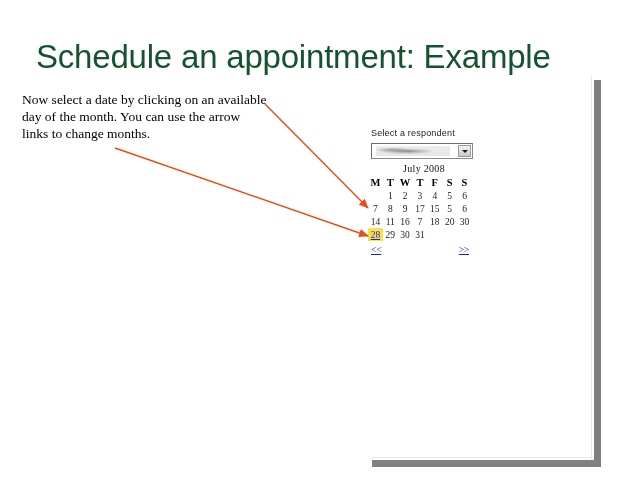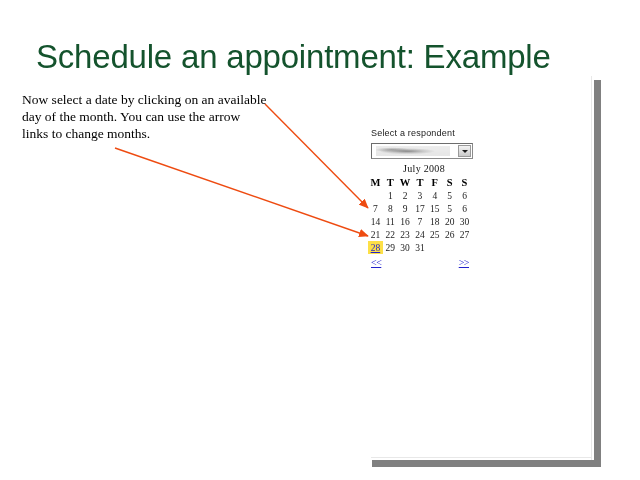--- a/index.html
+++ b/index.html
@@ -271,29 +271,20 @@
         <tr>
           <td>14</td>
           <td>11</td>
           <td>16</td>
           <td>7</td>
           <td>18</td>
           <td>20</td>
           <td>30</td>
         </tr>
         <tr>
-          <td>21</td>
-          <td>22</td>
-          <td>23</td>
-          <td>24</td>
-          <td>25</td>
-          <td>26</td>
-          <td>27</td>
-        </tr>
-        <tr>
           <td class="selected-day">28</td>
           <td>29</td>
           <td>30</td>
           <td>31</td>
           <td></td>
           <td></td>
           <td></td>
         </tr>
       </tbody>
     </table>

